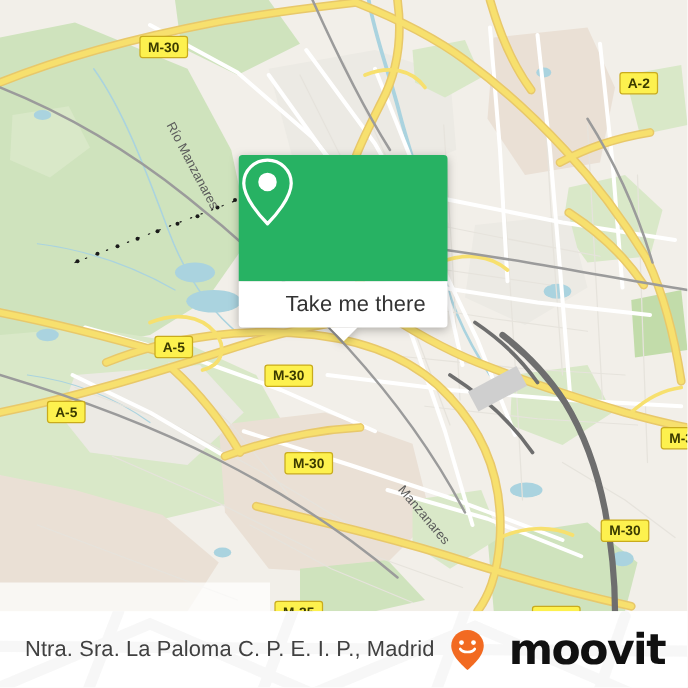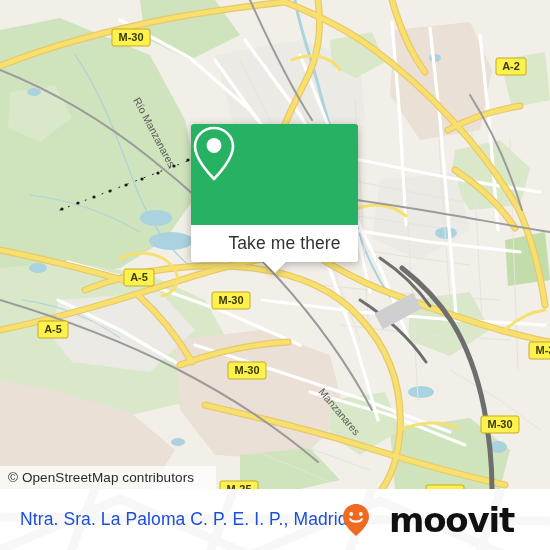--- a/index.html
+++ b/index.html
@@ -41,24 +41,24 @@
   }
 
   
   #footer{
     position:absolute;left:0;top:489px;width:550px;height:61px;background:#fff;
     overflow:hidden;
   }
   #footer .wm{position:absolute;left:0;top:-30px;opacity:.55;}
   #footer .caption{
     position:absolute;left:20px;top:0;height:61px;display:flex;align-items:center;
-    font-size:17.5px;color:#1d4ed8;letter-spacing:.1px;white-space:nowrap;
+    font-size:17.5px;color:#404040;letter-spacing:.1px;white-space:nowrap;
   }
   #footer .logo{
-    position:absolute;right:36px;top:0;height:61px;display:flex;align-items:center;gap:18px;
+    position:absolute;right:18px;top:0;height:61px;display:flex;align-items:center;gap:18px;
   }
   #footer .logo .word{
     font-size:34px;font-weight:bold;color:#101010;letter-spacing:-1.2px;line-height:1;
     font-family:"DejaVu Sans",sans-serif;
   }
 </style>
 </head>
 <body>
 
 <div id="root">
@@ -264,21 +264,20 @@
           <text x="500" y="428.4" class="shdtxt">M-30</text>
           <rect x="220" y="481" width="38" height="17" rx="2" class="shd"></rect>
           <text x="239" y="493.4" class="shdtxt">M-25</text>
           <rect x="426" y="485" width="38" height="17" rx="2" class="shd"></rect>
           <text x="445" y="497.4" class="shdtxt">M-30</text>
         </g>
     </svg>
 
     <div id="attrib">
       <div class="bg"></div>
-      <div class="txt">© OpenStreetMap contributors</div>
     </div>
 
     <div id="card">
       <div class="green">
         <svg width="46" height="58" viewBox="0 0 46 58">
           <path d="M23,4 C12.5,4 4,12.3 4,22.6 C4,34.2 17.5,49.5 23,55 C28.5,49.5 42,34.2 42,22.6 C42,12.3 33.5,4 23,4 Z" fill="none" stroke="#ffffff" stroke-width="2.6" stroke-linejoin="round"></path>
           <circle cx="23" cy="21.5" r="7.4" fill="#ffffff"></circle>
         </svg>
       </div>
       <div class="white">

